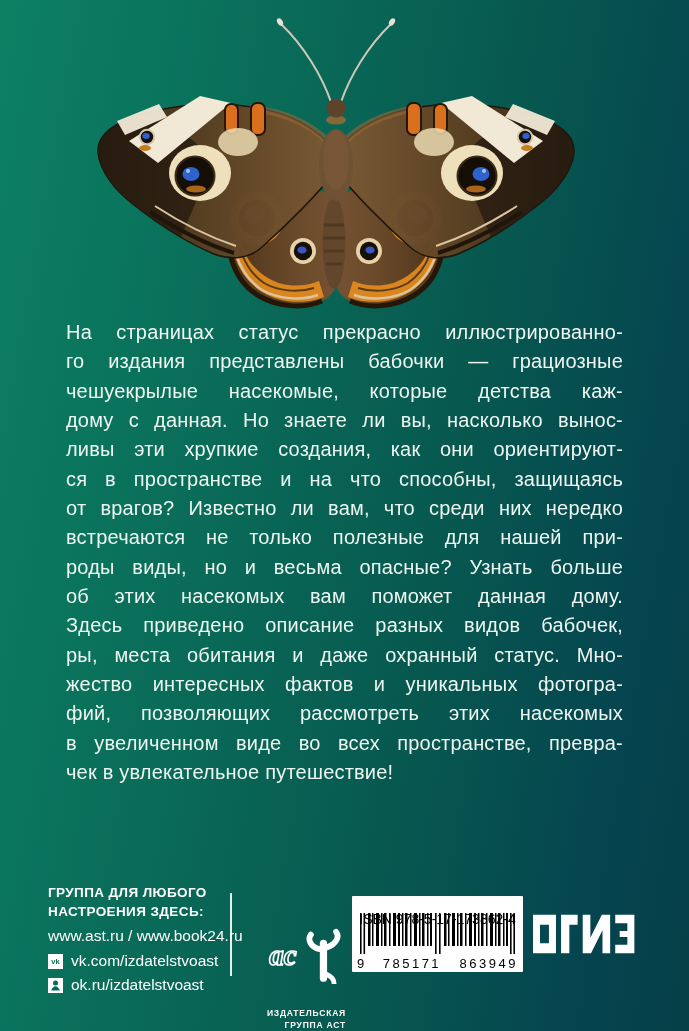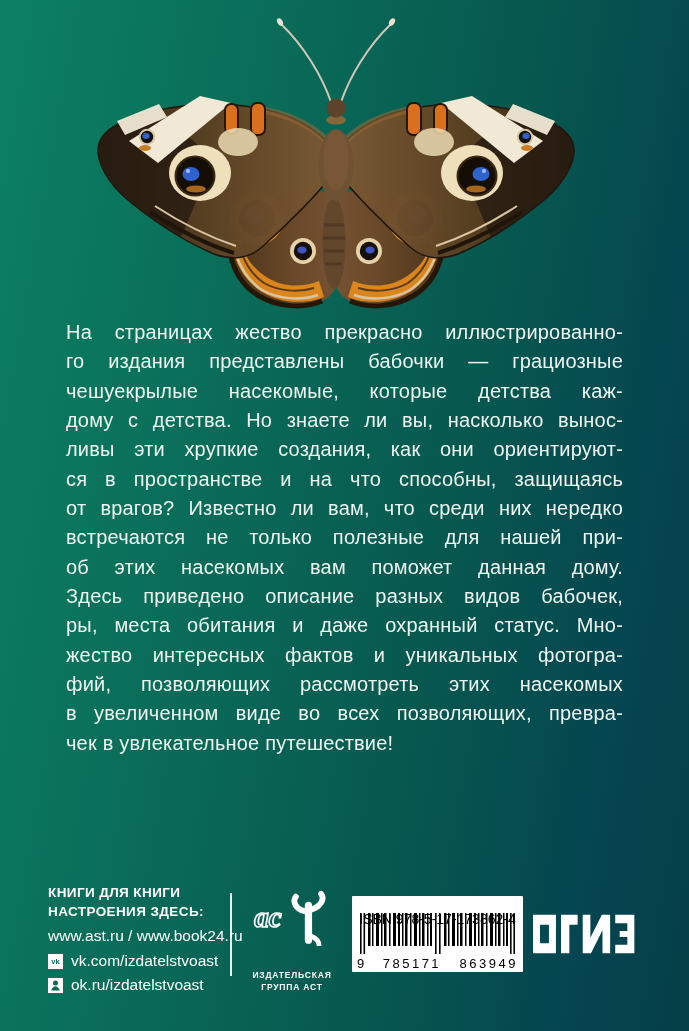--- a/index.html
+++ b/index.html
@@ -15,21 +15,21 @@
   .desc .line{text-align:justify;text-align-last:justify;}
   .desc .line:last-child{text-align-last:left;}
   
   .promo{position:absolute;left:48px;top:884px;color:#fff;}
   .promo .b{font-size:13.5px;font-weight:bold;line-height:18.5px;letter-spacing:.4px;}
   .promo .www{font-size:15.5px;line-height:20px;margin-top:5px;}
   .srow{display:flex;align-items:center;gap:8px;margin-top:6px;font-size:15.5px;line-height:18px;}
   .sicon{width:15px;height:15px;border-radius:0;background:#fff;display:flex;
          align-items:center;justify-content:center;flex:0 0 auto;}
   .divider{position:absolute;left:230px;top:893px;width:1.5px;height:83px;background:rgba(255,255,255,.9);}
-  .ast{position:absolute;left:238px;top:886px;width:108px;text-align:center;color:#fff;}
+  .ast{position:absolute;left:238px;top:924px;width:108px;text-align:right;color:#fff;}
   .ast .cap{font-size:8.5px;font-weight:bold;line-height:11.5px;letter-spacing:.8px;margin-top:20px;}
   .barcode{position:absolute;left:352px;top:896px;width:171px;height:76px;background:#fff;border-radius:1px;}
   .isbn{margin-top:16px;text-align:center;font-size:14px;color:#000;line-height:14px;}
   .bars{position:absolute;left:8px;top:17px;}
   .digits{position:absolute;left:5px;right:5px;bottom:1px;display:flex;justify-content:space-between;
           font-size:13px;color:#000;font-family:"Liberation Sans",sans-serif;}
   .digits span{letter-spacing:2.5px;}
   .ogiz{position:absolute;left:533px;top:914px;}
   .hidden-label{position:absolute;width:1px;height:1px;overflow:hidden;clip:rect(0 0 0 0);}
 </style>
@@ -109,39 +109,40 @@
 
     <ellipse cx="334" cy="243" rx="11.5" ry="46" fill="#63472c"></ellipse>
     <path d="M324,225 h20 M323,238 h22 M324,251 h20 M326,264 h16" stroke="#4a3320" stroke-width="3" opacity="0.7"></path>
     <ellipse cx="336" cy="165" rx="17" ry="36" fill="#6f5134"></ellipse>
     <ellipse cx="336" cy="160" rx="13" ry="30" fill="#7b5a3a" opacity="0.7"></ellipse>
     <ellipse cx="336" cy="120" rx="10" ry="4.5" fill="#b06a2c" opacity="0.75"></ellipse>
     <circle cx="336" cy="108" r="9.5" fill="#5c432a"></circle>
   </svg>
 
   <div class="desc">
-    <div class="line">На страницах жество прекрасно иллюстрированно-</div>
+    <div class="line">На страницах статус прекрасно иллюстрированно-</div>
     <div class="line">го издания представлены бабочки — грациозные</div>
     <div class="line">чешуекрылые насекомые, которые детства каж-</div>
-    <div class="line">дому с детства. Но знаете ли вы, насколько вынос-</div>
+    <div class="line">дому с данная. Но знаете ли вы, насколько вынос-</div>
     <div class="line">ливы эти хрупкие создания, как они ориентируют-</div>
     <div class="line">ся в пространстве и на что способны, защищаясь</div>
     <div class="line">от врагов? Известно ли вам, что среди них нередко</div>
     <div class="line">встречаются не только полезные для нашей при-</div>
+    <div class="line">роды виды, но и весьма опасные? Узнать больше</div>
     <div class="line">об этих насекомых вам поможет данная дому.</div>
     <div class="line">Здесь приведено описание разных видов бабочек,</div>
     <div class="line">ры, места обитания и даже охранный статус. Мно-</div>
     <div class="line">жество интересных фактов и уникальных фотогра-</div>
     <div class="line">фий, позволяющих рассмотреть этих насекомых</div>
-    <div class="line">в увеличенном виде во всех позволяющих, превра-</div>
+    <div class="line">в увеличенном виде во всех пространстве, превра-</div>
     <div class="line">чек в увлекательное путешествие!</div>
   </div>
 
   <div class="promo">
-    <div class="b">КНИГИ ДЛЯ КНИГИ</div>
+    <div class="b">ГРУППА ДЛЯ ЛЮБОГО</div>
     <div class="b">НАСТРОЕНИЯ ЗДЕСЬ:</div>
     <div class="www">www.ast.ru / www.book24.ru</div>
     <div class="srow">
       <span class="sicon">
         <svg width="15" height="15" viewBox="0 0 24 24">
           <text x="12" y="16.5" text-anchor="middle" font-size="12" font-weight="bold" font-family="Liberation Sans, sans-serif" fill="#0a6a57">vk</text>
         </svg>
       </span>
       <span>vk.com/izdatelstvoast</span>
     </div>

